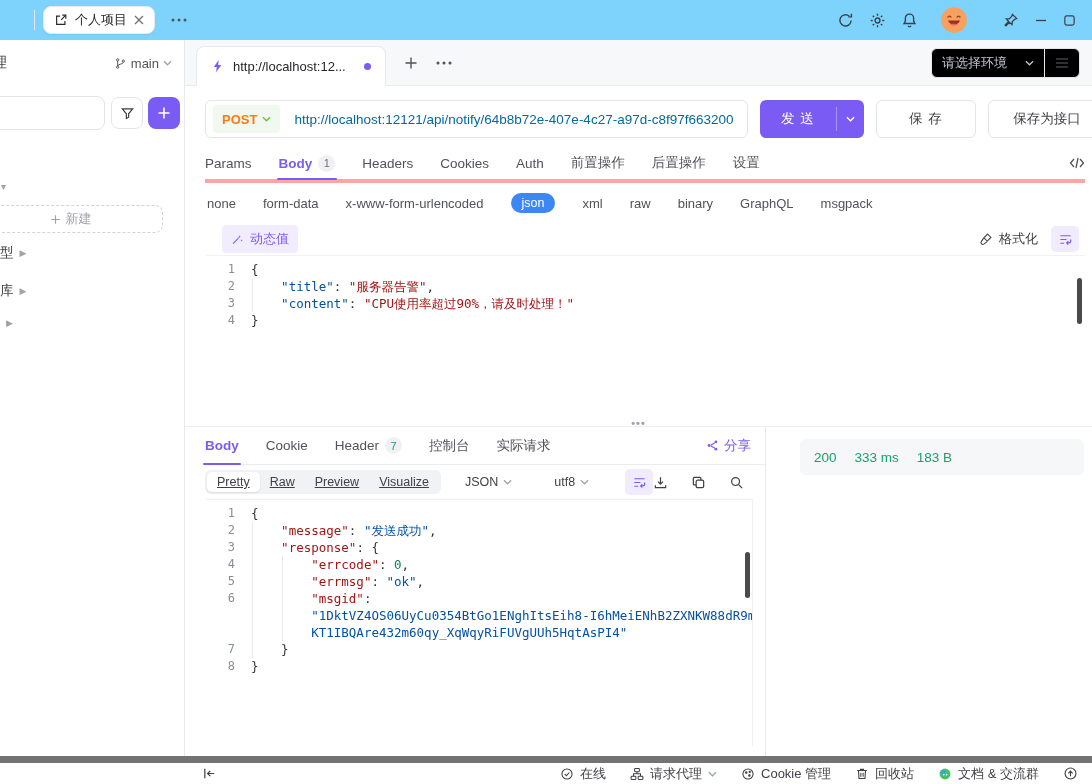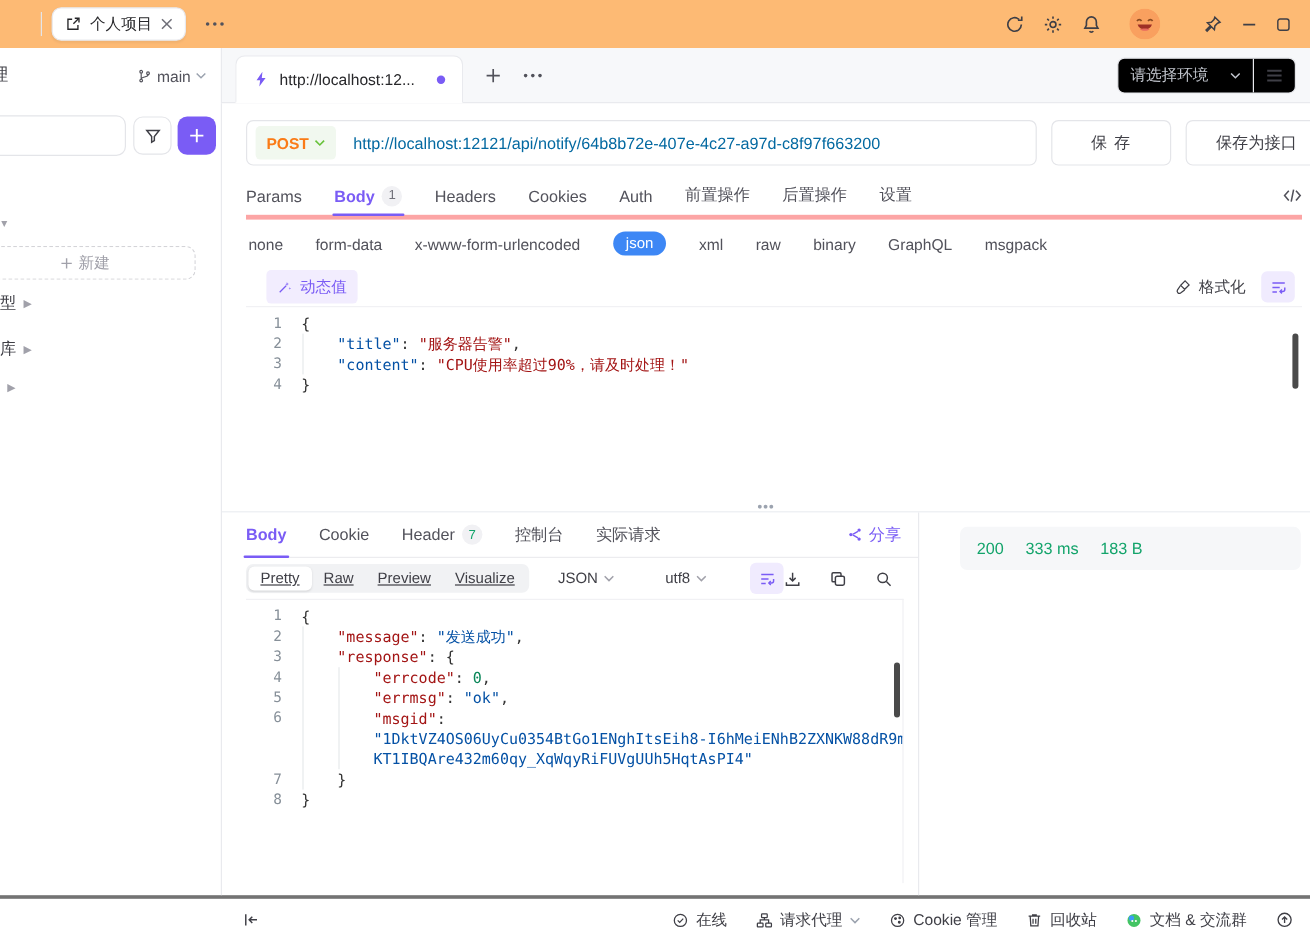--- a/index.html
+++ b/index.html
@@ -3,21 +3,21 @@
 <meta charset="utf-8">
 <style>
   * { margin:0; padding:0; box-sizing:border-box; }
   html,body { width:1092px; height:784px; background:#fff; }
   body { font-family:"Liberation Sans","DejaVu Sans",sans-serif; color:#3f3f46; font-size:13px; }
   #app { position:relative; width:1092px; height:784px; overflow:hidden; background:#fff; display:flex; flex-direction:column; }
   .ic { display:inline-flex; align-items:center; justify-content:center; flex:none; }
   svg { display:block; }
 
   
-  .titlebar { height:40px; background:#fdba74; display:flex; align-items:center; flex:none; }
+  .titlebar { height:40px; background:#7dd3fc; display:flex; align-items:center; flex:none; }
   .tb-sep { width:1px; height:20px; background:#e4e5e9; margin-left:34px; }
   .proj-tab { margin-left:8px; height:28px; background:#fff; border:1px solid #e8e9ee; border-radius:8px;
     box-shadow:0 1px 2px rgba(0,0,0,.05); display:flex; align-items:center; gap:7px; padding:0 10px; color:#27272a; }
   .proj-tab .x { color:#71717a; font-size:12px; }
   .tb-dots { margin-left:16px; color:#52525b; letter-spacing:2px; font-weight:700; }
   .tb-right { margin-left:auto; display:flex; align-items:center; gap:15px; padding-right:16px; color:#3f3f46; }
   .avatar { width:26px; height:26px; border-radius:50%; overflow:hidden; margin:0 8px; }
   .pin { margin-left:12px; }
 
   
@@ -112,21 +112,21 @@
   .seg-item { padding:3px 10px; border-radius:5px; }
   .seg-item.active { background:#fff; box-shadow:0 1px 2px rgba(0,0,0,.1); }
   .dd { display:flex; align-items:center; gap:5px; font-size:12.5px; color:#3f3f46; }
   .dd .chev { color:#a1a1aa; }
   .resp-icons { margin-left:auto; display:flex; align-items:center; gap:23px; color:#3f3f46; }
   .v-div { width:1px; background:#e9eaee; }
   .resp-right { flex:1; padding:12px 8px 0 34px; }
   .status-panel { background:#f6f7f9; border-radius:6px; height:36px; display:flex; align-items:center; gap:18px; padding:0 14px; color:#13a46b; font-size:13.5px; }
 
   
-  .bottombar { height:38px; border-top:3px solid #737373; display:flex; align-items:center; padding:0 14px 0 202px; flex:none; color:#3f3f46; }
+  .bottombar { height:28px; border-top:7px solid #737373; display:flex; align-items:center; padding:0 14px 0 202px; flex:none; color:#3f3f46; }
   .bb-right { margin-left:auto; display:flex; align-items:center; gap:24px; font-size:13px; }
   .bb-item { display:flex; align-items:center; gap:6px; }
   .chev { color:#9ca3af; }
 </style>
 </head>
 <body>
 
 <div id="app">
 
   <div class="titlebar">
@@ -304,20 +304,29 @@
         <div class="url-box">
           <span class="method-pill">
             <span class="method">POST</span>
             <span class="ic chev" style="color:#67c23a;">
               <svg width="9" height="6" viewBox="0 0 10 6" fill="none" stroke="currentColor" stroke-width="1.5">
                   <path d="M1 1l4 4 4-4"></path>
                 </svg>
             </span>
           </span>
           <span class="url-text">http://localhost:12121/api/notify/64b8b72e-407e-4c27-a97d-c8f97f663200</span>
+        </div>
+        <div class="send-btn">
+          <span class="send-main">发 送</span>
+          <span class="send-div"></span>
+          <span class="send-caret ic">
+            <svg width="9" height="6" viewBox="0 0 10 6" fill="none" stroke="currentColor" stroke-width="1.5">
+                <path d="M1 1l4 4 4-4"></path>
+              </svg>
+          </span>
         </div>
         <div class="ghost-btn save-btn">
             <span>保 存</span>
           </div>
         <div class="ghost-btn saveas-btn">
             <span>保存为接口</span>
           </div>
       </div>
 
 

